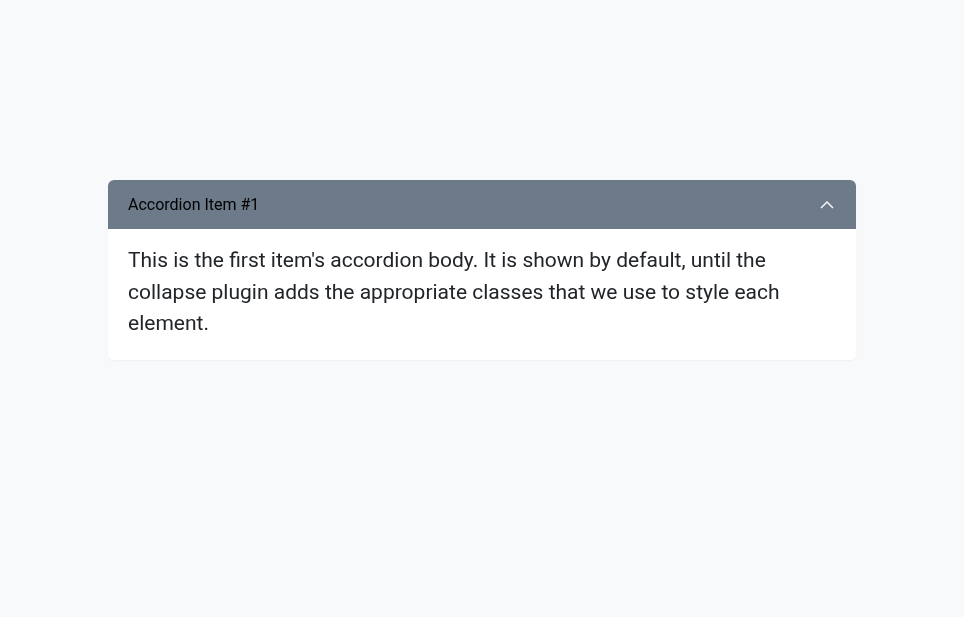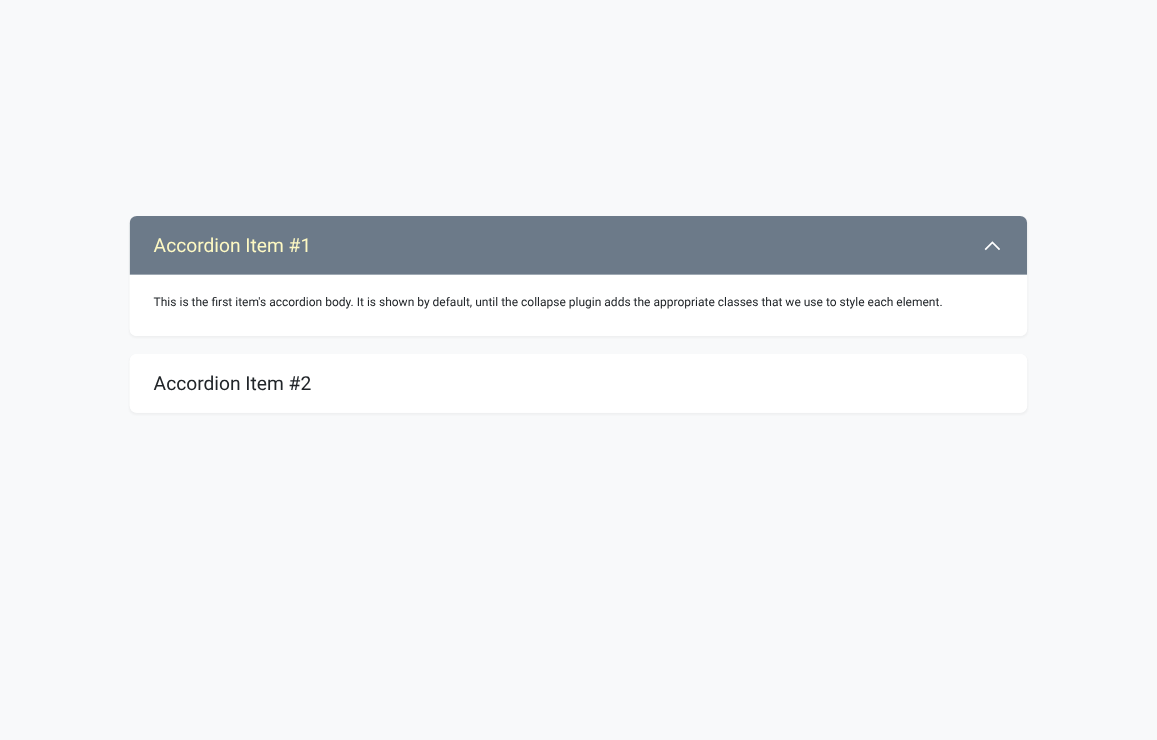--- a/index.html
+++ b/index.html
@@ -34,28 +34,28 @@
       justify-content: space-between;
       align-items: center;
       padding: 15px 20px;
       cursor: pointer;
       font-size: 16px;
       color: #212529;
       background-color: #ffffff;
     }
     .accordion-header.expanded {
       background-color: #6c7a89;
-      color: #fef9c3;
+      color: #000000;
     }
     .accordion-header .title {
       flex: 1;
     }
     .accordion-body {
       padding: 16px 20px 20px 20px;
-      font-size: 10px;
+      font-size: 21px;
       line-height: 1.5;
       color: #212529;
       background-color: #ffffff;
     }
     .chevron {
       width: 18px;
       height: 18px;
       display: flex;
       align-items: center;
       justify-content: center;
@@ -77,21 +77,16 @@
         <span class="title">Accordion Item #1</span>
         <span class="chevron">
           <svg viewBox="0 0 16 16" width="16" height="16">
             <path d="M2 11 L8 5 L14 11"></path>
           </svg>
         </span>
       </div>
       <div class="accordion-body">This is the first item's accordion body. It is shown by default, until the collapse plugin adds the appropriate classes that we use to style each element.</div>
     </div>
 
-    <div class="accordion-item">
-      <div class="accordion-header">
-        <span class="title">Accordion Item #2</span>
-      </div>
-    </div>
 
 
   </div>
 </div>
 
 </body></html>

